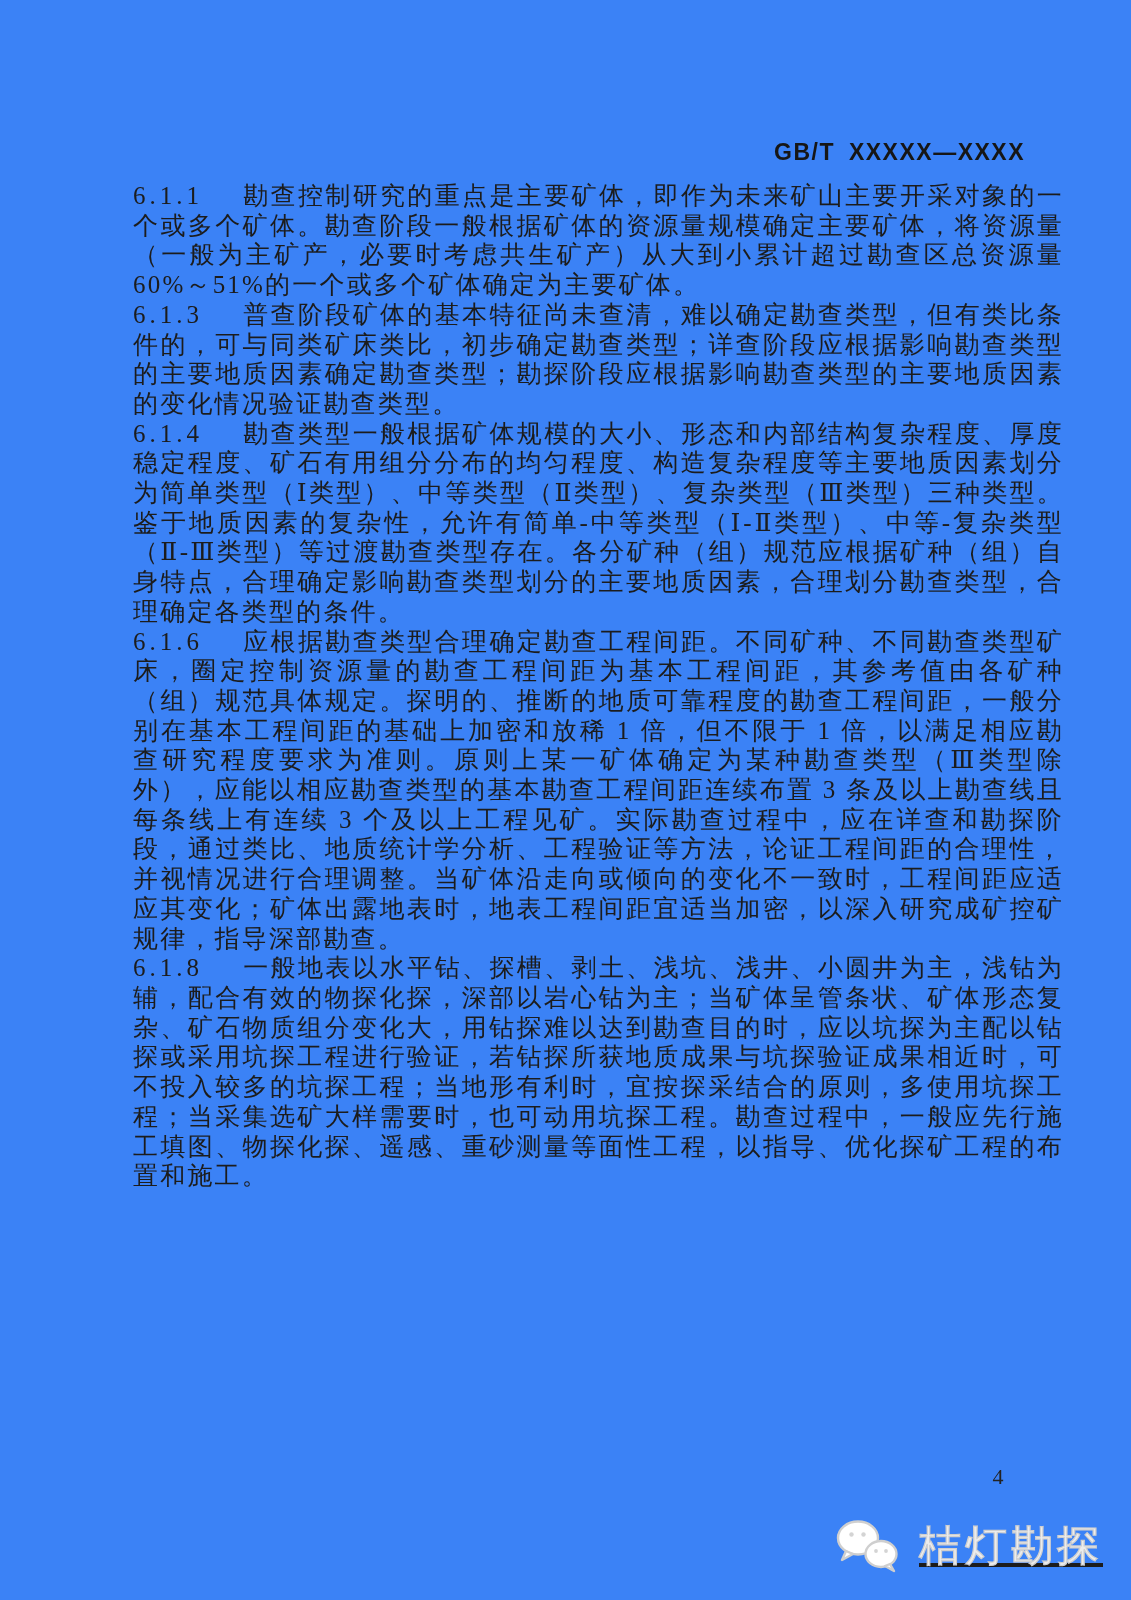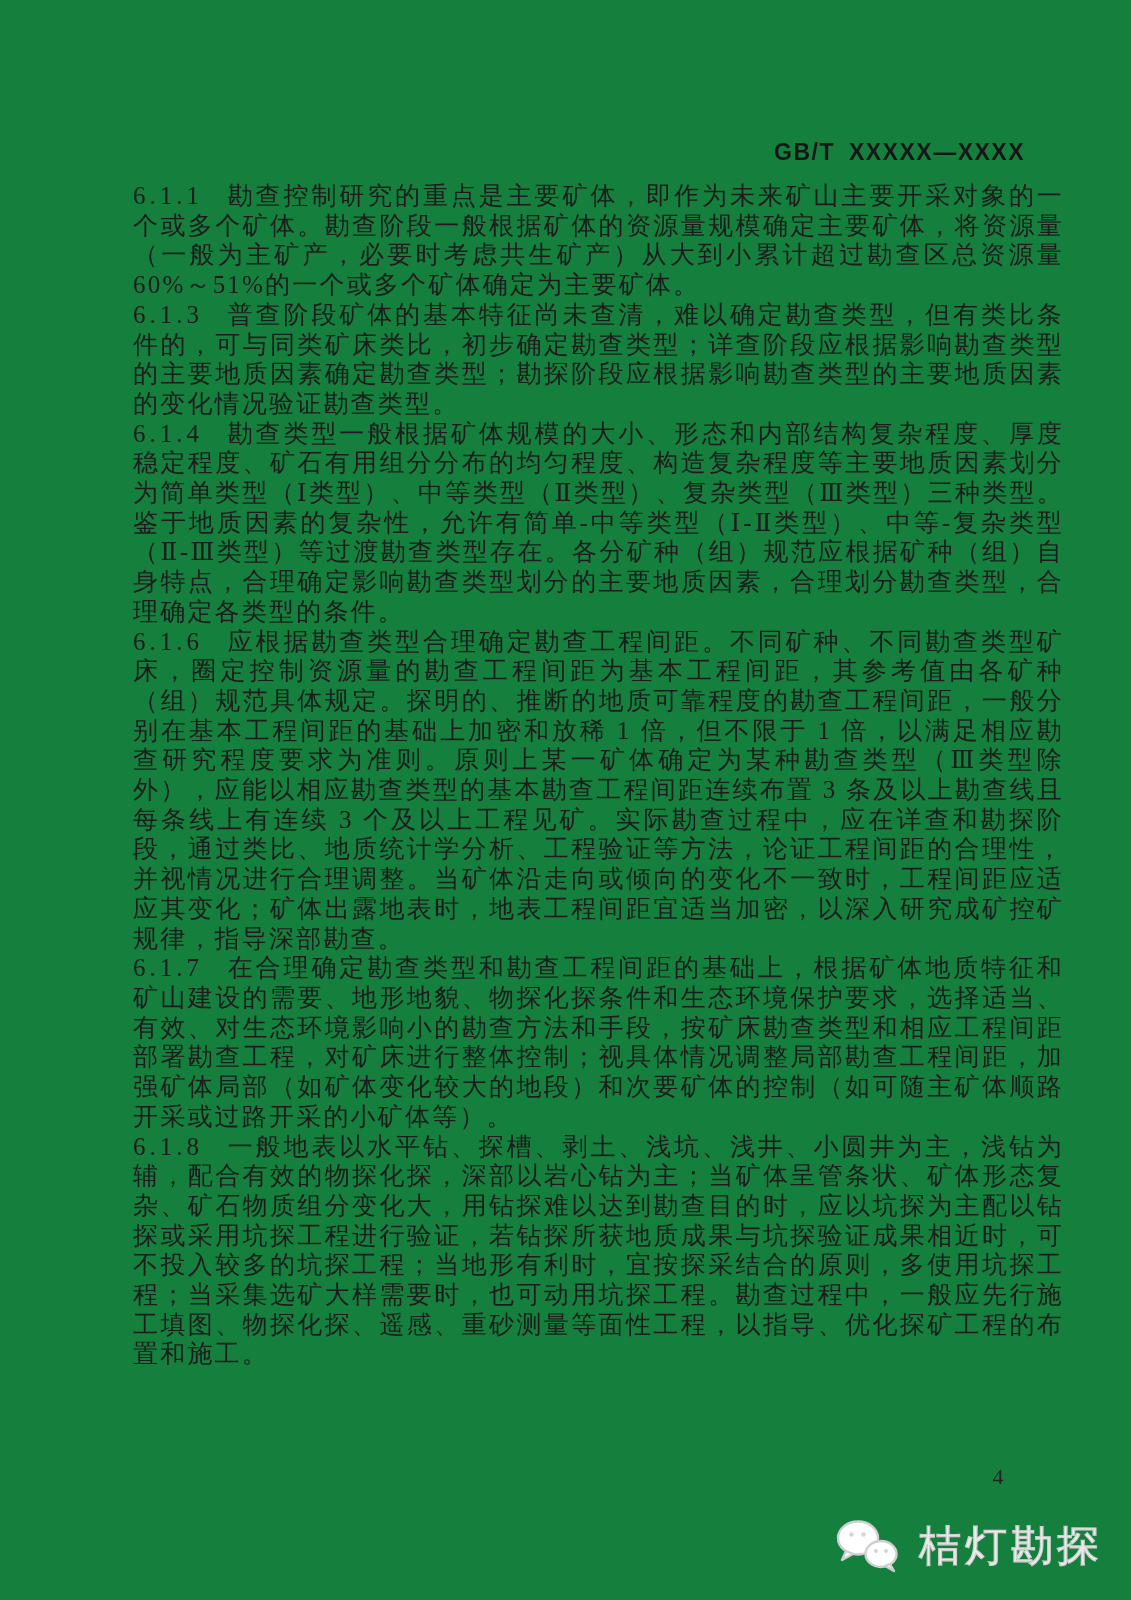--- a/index.html
+++ b/index.html
@@ -1,21 +1,21 @@
 <!DOCTYPE html>
 <html><head>
 <meta charset="utf-8">
 <style>
   * { box-sizing: border-box; margin: 0; padding: 0; }
   html, body { background: #ffffff; }
   .page {
     position: relative;
     width: 1131px;
     height: 1600px;
-    background: #15803d;
+    background: #3b82f6;
     overflow: hidden;
     font-family: "Liberation Serif", "DejaVu Serif", serif;
     color: #1c1c1c;
   }
   .doc-code {
     position: absolute;
     top: 139px;
     right: 106px;
     font-family: "Liberation Sans", "DejaVu Sans", sans-serif;
     font-size: 23px;
@@ -35,40 +35,41 @@
     font-size: 25px;
     line-height: 29.7px;
     letter-spacing: 2.2px;
     text-align: justify;
     text-justify: inter-ideograph;
     color: #1c1c1c;
   }
   .para .num {
     font-family: "Liberation Serif", "DejaVu Serif", serif;
     letter-spacing: 4px;
-    margin-right: 24px;
+    margin-right: 40px;
     white-space: nowrap;
   }
   .page-number {
     position: absolute;
     top: 1464px;
     left: 958px;
     width: 80px;
     text-align: center;
     font-size: 22px;
     color: #222222;
   }
   .watermark {
     position: absolute;
     top: 1518px;
     right: 28px;
     display: flex;
     align-items: center;
     gap: 16px;
     user-select: none;
+    text-decoration: underline;
   }
   .watermark-text {
     font-family: "Liberation Sans", "DejaVu Sans", sans-serif;
     font-size: 42px;
     letter-spacing: 4px;
     color: #ececec;
     -webkit-text-stroke: 1.2px #cfcfcf;
     white-space: nowrap;
   }
   .wechat-icon svg { display: block; }
@@ -78,21 +79,20 @@
 
 <div class="page">
 
   <div class="doc-code">GB/T XXXXX—XXXX</div>
 
   <div class="content">
     <p class="para"><span class="num">6.1.1</span><span>勘查控制研究的重点是主要矿体，即作为未来矿山主要开采对象的一个或多个矿体。勘查阶段一般根据矿体的资源量规模确定主要矿体，将资源量（一般为主矿产，必要时考虑共生矿产）从大到小累计超过勘查区总资源量 60%～51%的一个或多个矿体确定为主要矿体。</span></p>
     <p class="para"><span class="num">6.1.3</span><span>普查阶段矿体的基本特征尚未查清，难以确定勘查类型，但有类比条件的，可与同类矿床类比，初步确定勘查类型；详查阶段应根据影响勘查类型的主要地质因素确定勘查类型；勘探阶段应根据影响勘查类型的主要地质因素的变化情况验证勘查类型。</span></p>
     <p class="para"><span class="num">6.1.4</span><span>勘查类型一般根据矿体规模的大小、形态和内部结构复杂程度、厚度稳定程度、矿石有用组分分布的均匀程度、构造复杂程度等主要地质因素划分为简单类型（Ⅰ类型）、中等类型（Ⅱ类型）、复杂类型（Ⅲ类型）三种类型。鉴于地质因素的复杂性，允许有简单-中等类型（Ⅰ-Ⅱ类型）、中等-复杂类型（Ⅱ-Ⅲ类型）等过渡勘查类型存在。各分矿种（组）规范应根据矿种（组）自身特点，合理确定影响勘查类型划分的主要地质因素，合理划分勘查类型，合理确定各类型的条件。</span></p>
     <p class="para"><span class="num">6.1.6</span><span>应根据勘查类型合理确定勘查工程间距。不同矿种、不同勘查类型矿床，圈定控制资源量的勘查工程间距为基本工程间距，其参考值由各矿种（组）规范具体规定。探明的、推断的地质可靠程度的勘查工程间距，一般分别在基本工程间距的基础上加密和放稀 1 倍，但不限于 1 倍，以满足相应勘查研究程度要求为准则。原则上某一矿体确定为某种勘查类型（Ⅲ类型除外），应能以相应勘查类型的基本勘查工程间距连续布置 3 条及以上勘查线且每条线上有连续 3 个及以上工程见矿。实际勘查过程中，应在详查和勘探阶段，通过类比、地质统计学分析、工程验证等方法，论证工程间距的合理性，并视情况进行合理调整。当矿体沿走向或倾向的变化不一致时，工程间距应适应其变化；矿体出露地表时，地表工程间距宜适当加密，以深入研究成矿控矿规律，指导深部勘查。</span></p>
-    <p class="para"><span class="num">6.1.7</span><span>在合理确定勘查类型和勘查工程间距的基础上，根据矿体地质特征和矿山建设的需要、地形地貌、物探化探条件和生态环境保护要求，选择适当、有效、对生态环境影响小的勘查方法和手段，按矿床勘查类型和相应工程间距部署勘查工程，对矿床进行整体控制；视具体情况调整局部勘查工程间距，加强矿体局部（如矿体变化较大的地段）和次要矿体的控制（如可随主矿体顺路开采或过路开采的小矿体等）。</span></p>
     <p class="para"><span class="num">6.1.8</span><span>一般地表以水平钻、探槽、剥土、浅坑、浅井、小圆井为主，浅钻为辅，配合有效的物探化探，深部以岩心钻为主；当矿体呈管条状、矿体形态复杂、矿石物质组分变化大，用钻探难以达到勘查目的时，应以坑探为主配以钻探或采用坑探工程进行验证，若钻探所获地质成果与坑探验证成果相近时，可不投入较多的坑探工程；当地形有利时，宜按探采结合的原则，多使用坑探工程；当采集选矿大样需要时，也可动用坑探工程。勘查过程中，一般应先行施工填图、物探化探、遥感、重砂测量等面性工程，以指导、优化探矿工程的布置和施工。</span></p>
 
   </div>
 
   <div class="page-number">4</div>
 
   <div class="watermark">
     <span class="wechat-icon">
       <svg width="70" height="56" viewBox="0 0 70 56">
         <g fill="#ffffff" stroke="#cfcfcf" stroke-width="2.4">

